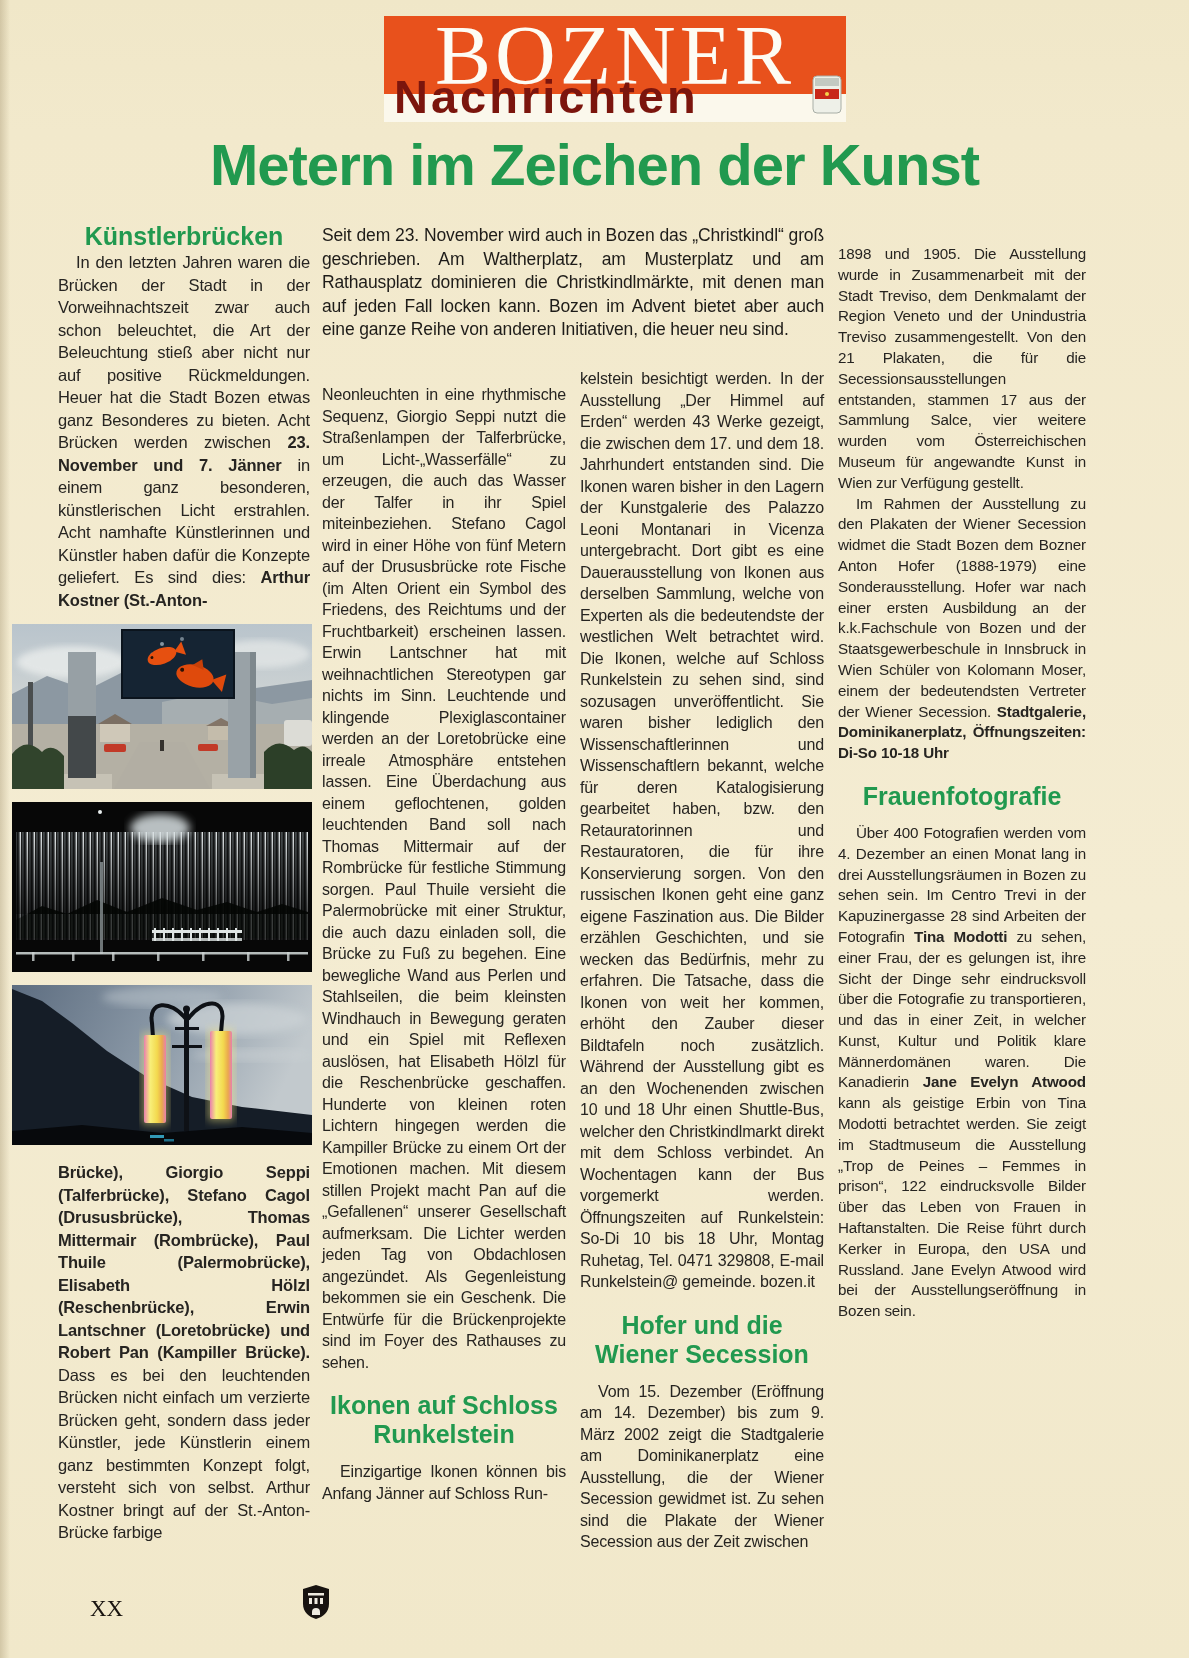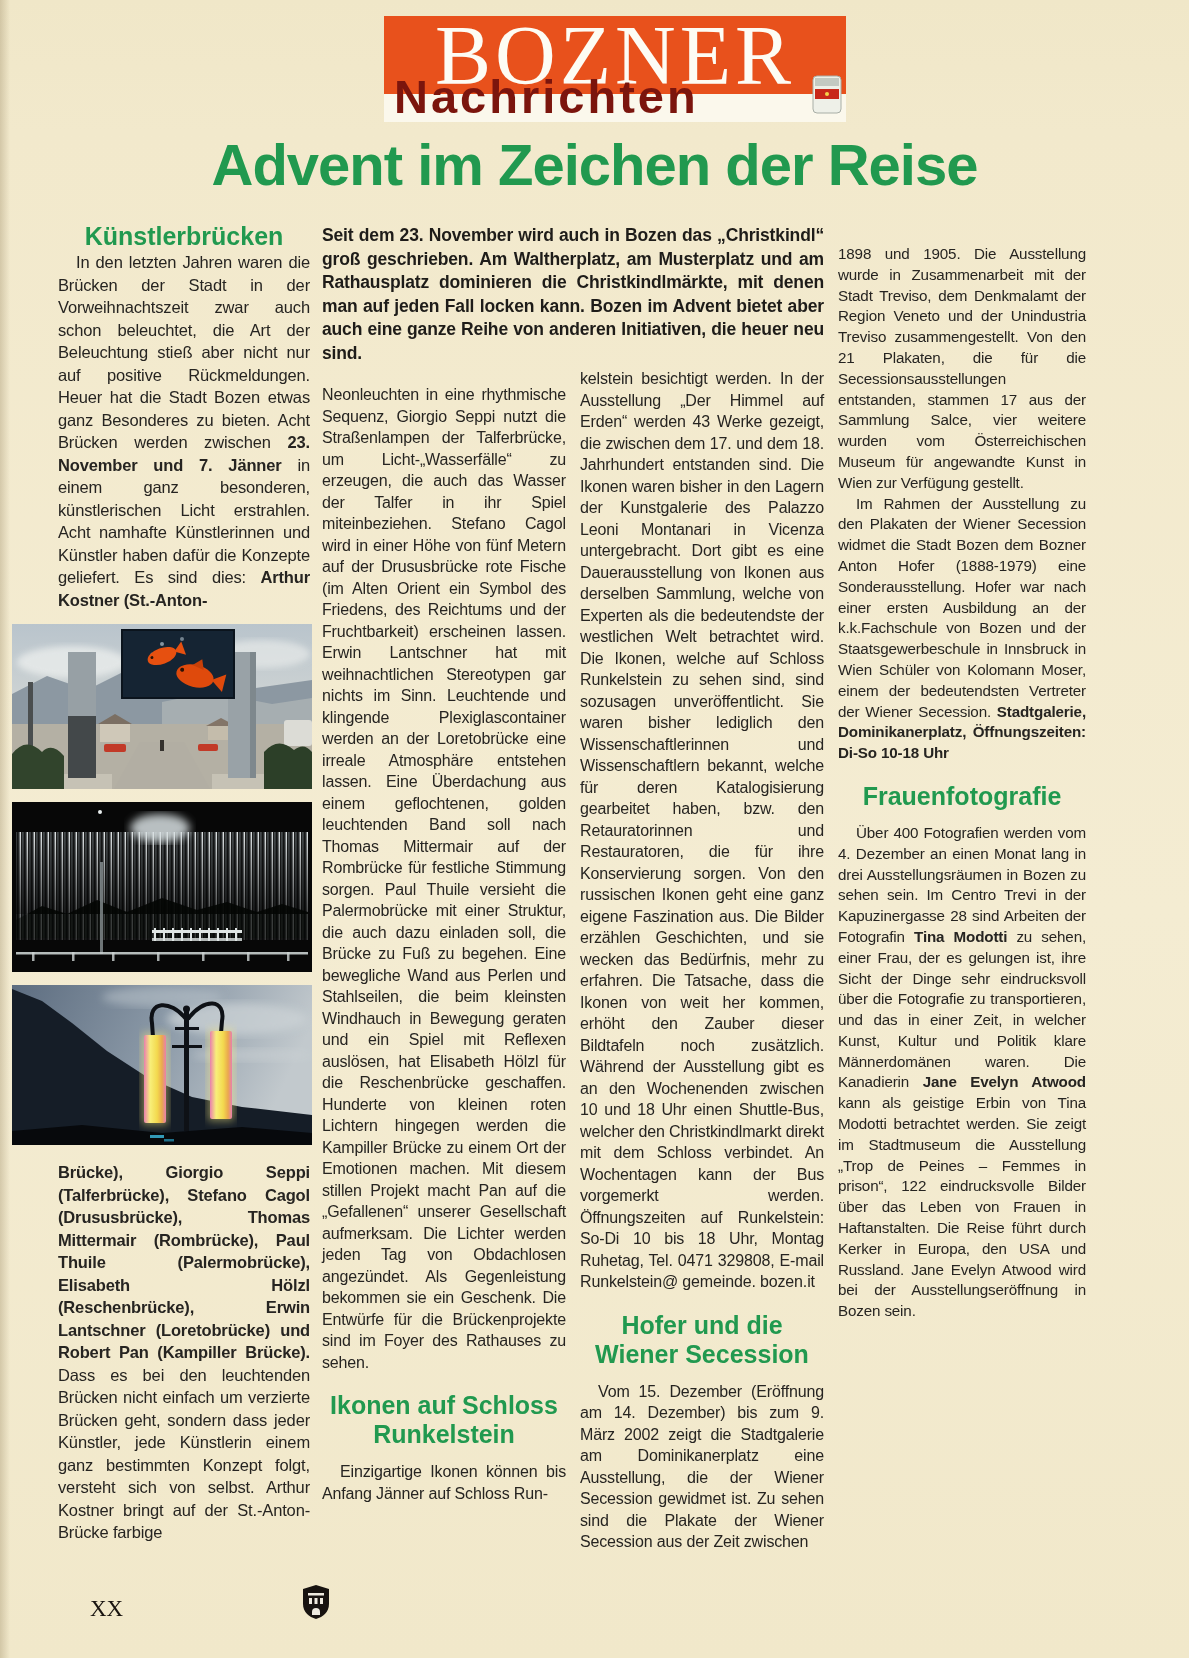--- a/index.html
+++ b/index.html
@@ -28,21 +28,21 @@
         font-size:47px;line-height:47px;font-weight:700;color:var(--masthead-subtitle);letter-spacing:3px;}
   .masthead-emblem{position:absolute;right:4px;bottom:8px;z-index:3;}
 
   
   .headline{position:absolute;left:60px;right:60px;top:134px;text-align:center;
         font-size:58px;line-height:62px;font-weight:700;color:var(--heading-green);letter-spacing:-1px;}
 
   
   .col{position:absolute;color:var(--body-text);}
   .col1{left:58px;top:222px;width:252px;font-size:16.5px;line-height:22.5px;}
-  .lead{left:322px;top:224px;width:502px;font-size:17.5px;line-height:23.5px;font-weight:700;
+  .lead{left:322px;top:224px;width:502px;font-size:17.5px;line-height:23.5px;font-weight:400;
         text-align:justify;color:#1e1c19;}
   .col2{left:322px;top:368px;width:244px;font-size:16px;line-height:21.5px;margin-top:16px;}
   .col3{left:580px;top:368px;width:244px;font-size:16px;line-height:21.5px;}
   .col4{left:838px;top:222px;width:248px;font-size:15.2px;line-height:20.8px;margin-top:22px;}
   .col p{margin:0;text-align:justify;hyphens:auto;-webkit-hyphens:auto;letter-spacing:-0.15px;}
   .col p.indent{text-indent:18px;}
   .col b{font-weight:700;}
   h2.sect{font-size:25px;line-height:29px;font-weight:700;color:var(--heading-green);
         text-align:center;margin:18px 0 12px;}
   h2.first{margin-top:0;margin-bottom:0;}
@@ -69,21 +69,21 @@
     <div class="masthead-title">BOZNER</div>
     <div class="masthead-subtitle">Nachrichten</div>
     <svg class="masthead-emblem" width="30" height="44" viewBox="0 0 30 44" role="img">
       <rect x="1" y="6" width="28" height="37" rx="4" fill="#eef0e8" stroke="#a8aea6"></rect>
       <rect x="3" y="8" width="24" height="8" fill="#c3c9c1"></rect>
       <rect x="3" y="19" width="24" height="10" fill="#c8281a"></rect>
       <circle cx="15" cy="24" r="2" fill="#f5d34a"></circle>
     </svg>
   </header>
 
-  <h1 class="headline">Advent im Zeichen der Reise</h1>
+  <h1 class="headline">Metern im Zeichen der Kunst</h1>
 
   <section class="col col1">
     <h2 class="sect first">Künstlerbrücken</h2>
     <p class="indent"><span>In den letzten Jahren waren die Brücken der Stadt in der Vorweihnachtszeit zwar auch schon beleuchtet, die Art der Beleuchtung stieß aber nicht nur auf positive Rückmeldungen. Heuer hat die Stadt Bozen etwas ganz Besonderes zu bieten. Acht Brücken werden zwischen </span><b>23. November und 7. Jänner</b><span> in einem ganz besonderen, künstlerischen Licht erstrahlen. Acht namhafte Künstlerinnen und Künstler haben dafür die Konzepte geliefert. Es sind dies: </span><b>Arthur Kostner (St.-Anton-</b></p>
 
     <svg class="photo" width="300" height="165" viewBox="0 0 300 165" role="img" aria-label="Brücke mit grauen Pfeilern und Leuchtschirm mit roten Fischen">
       <defs>
         <linearGradient id="g1" x1="0" y1="0" x2="0" y2="1">
           <stop offset="0" stop-color="#b9c4cc"></stop>
             <stop offset="1" stop-color="#e6e5dc"></stop>

